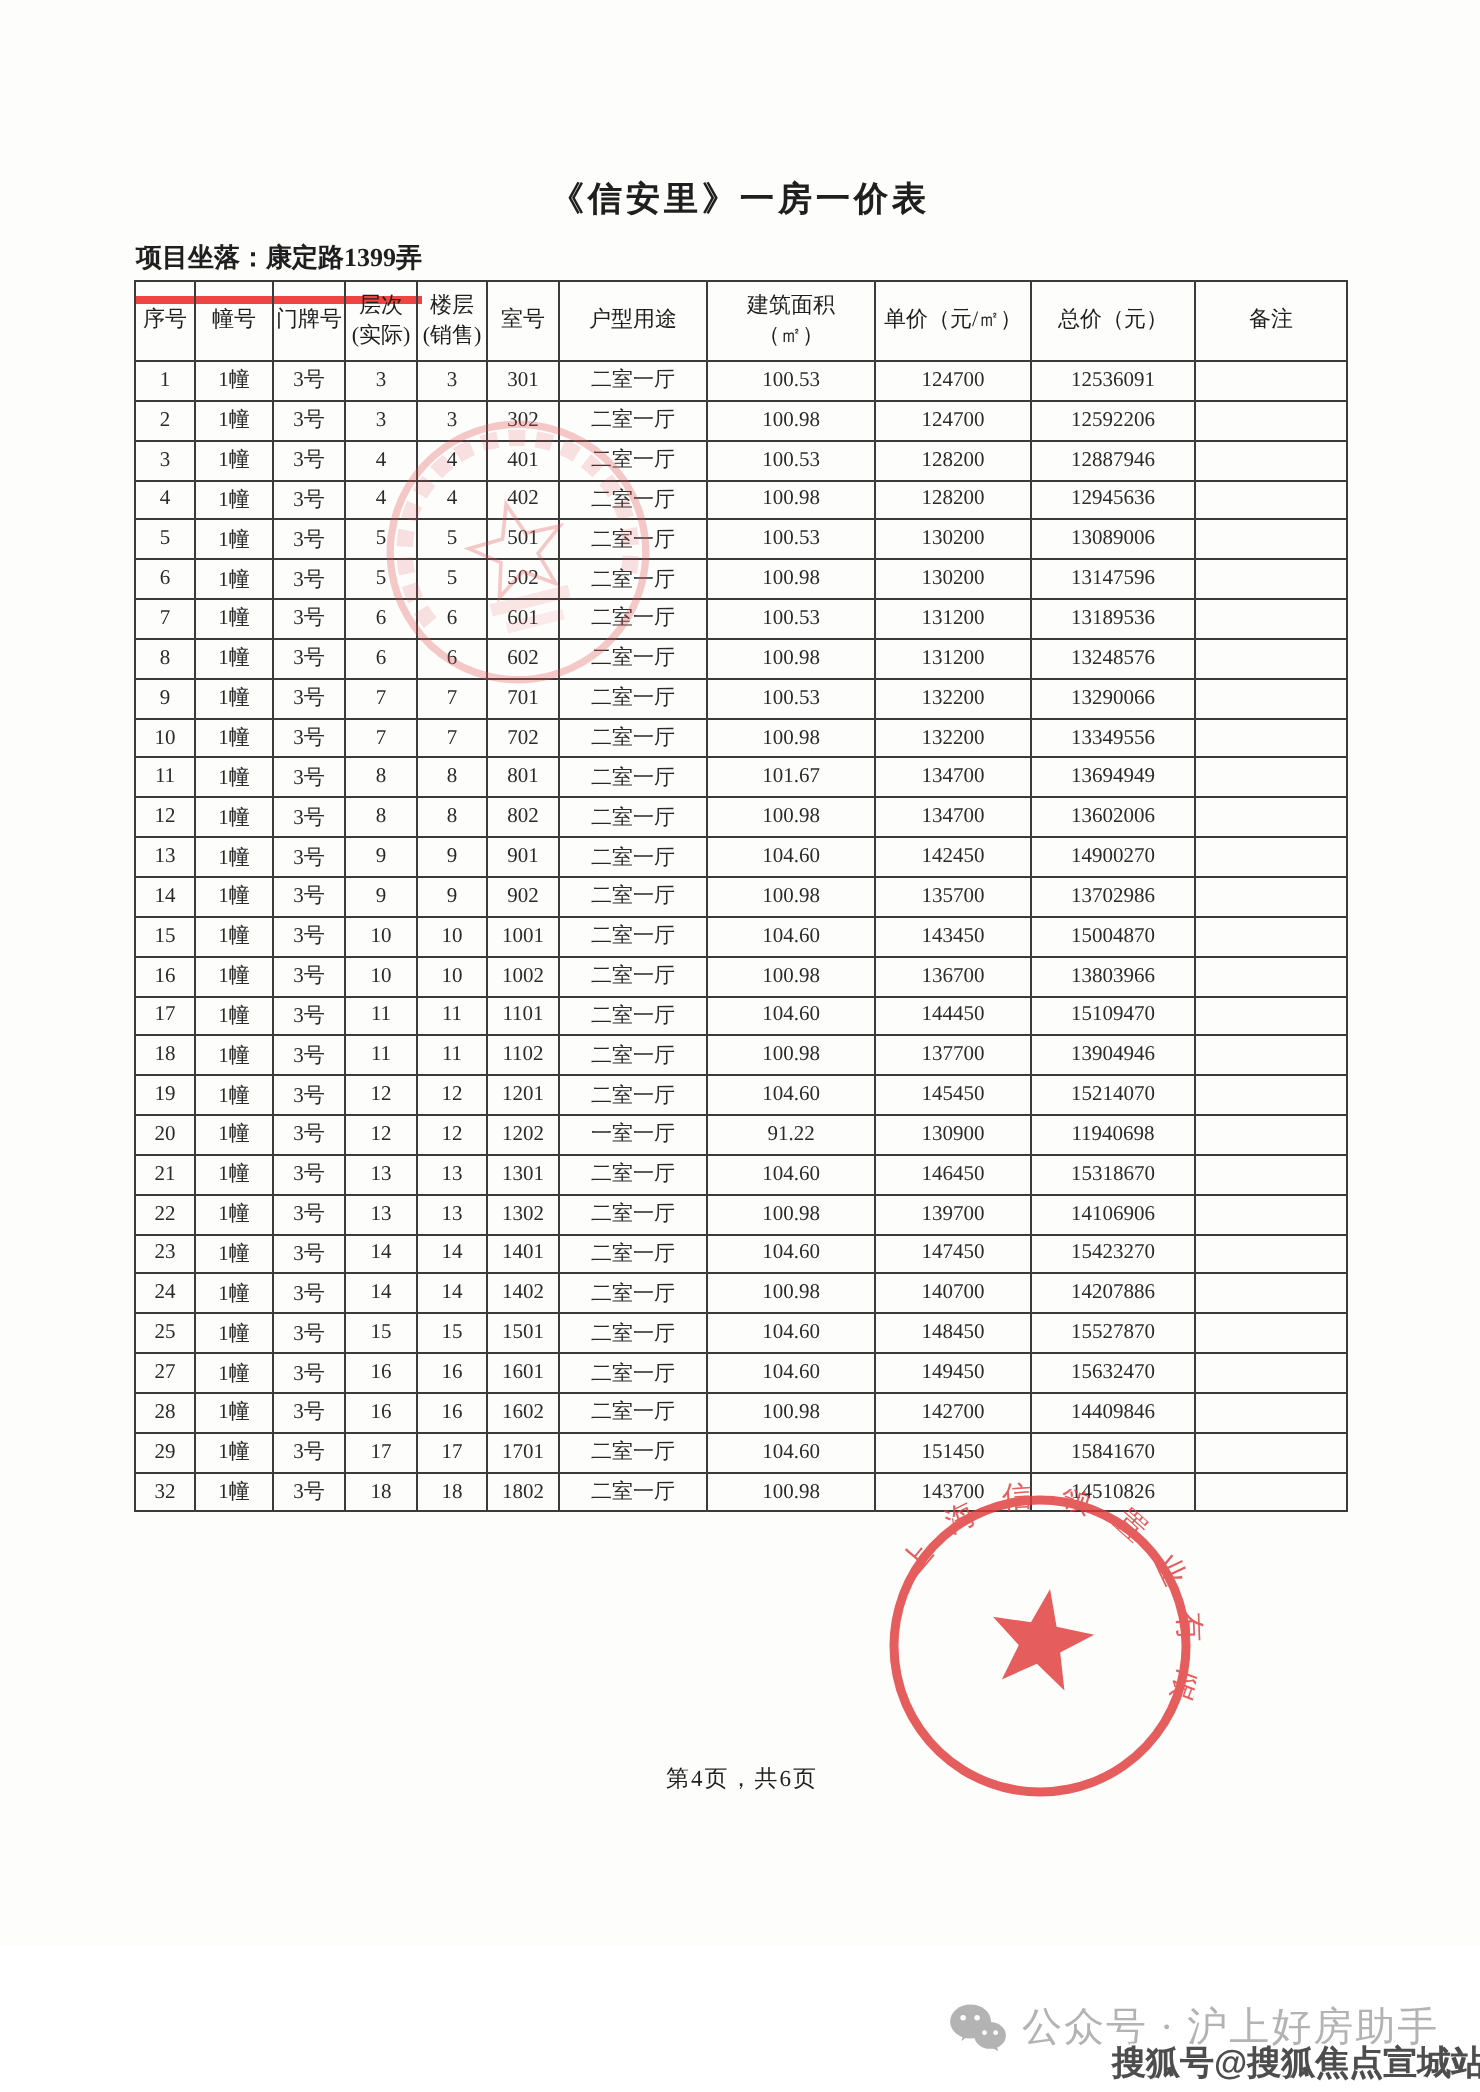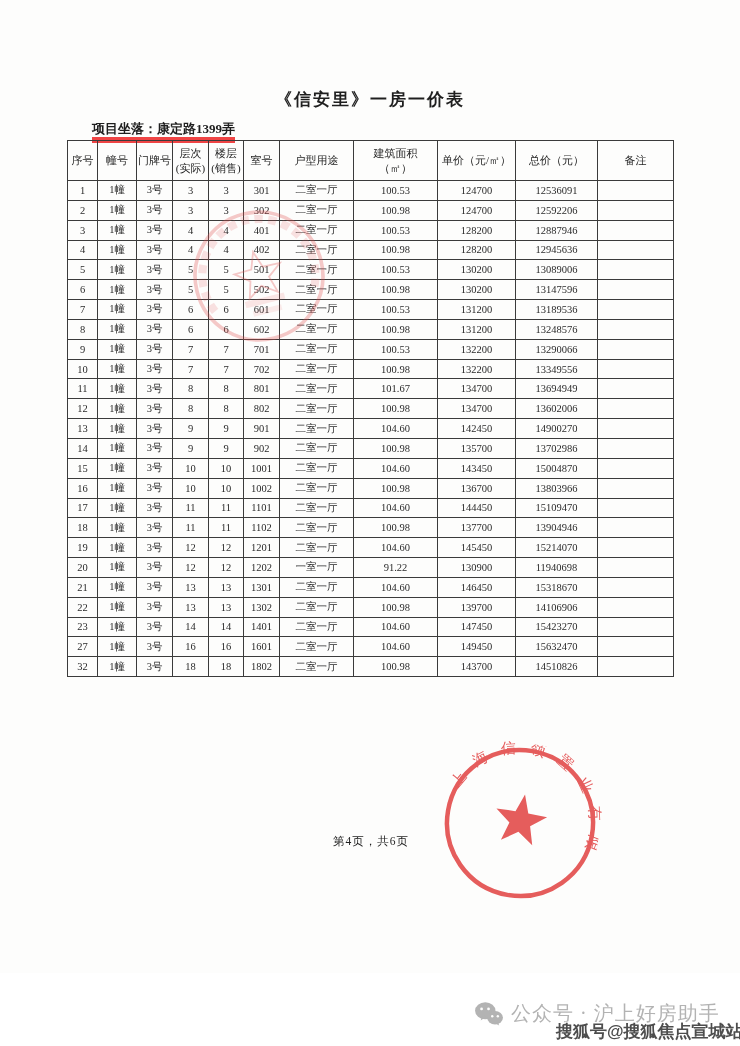--- a/index.html
+++ b/index.html
@@ -2,29 +2,29 @@
 <html><head>
 <meta charset="utf-8">
 <style>
   html,body{margin:0;padding:0;}
   body{width:740px;height:1046px;background:#ffffff;overflow:hidden;}
   .page{position:relative;width:740px;height:973px;background:#fdfdfc;
         font-family:"Liberation Serif","DejaVu Serif",serif;color:#1f1f1f;}
   .doc-title{position:absolute;top:88px;left:0;width:740px;text-align:center;
              font-size:17px;font-weight:bold;letter-spacing:2px;}
   .location{position:absolute;top:120px;left:68px;font-size:13px;font-weight:bold;}
-  .location span{border-bottom:6px solid #ef4444;padding-bottom:1px;margin-left:24px;}
+  .location span{border-bottom:4px solid #ef4444;padding-bottom:12px;}
   .tbl-wrap{position:absolute;top:140px;left:67px;}
   table{border-collapse:collapse;table-layout:fixed;width:606px;padding-left:16px;}
   th,td{border:1px solid #3b3b3b;text-align:center;vertical-align:middle;
         padding:0;overflow:hidden;}
   thead th{height:39px;font-weight:normal;font-size:11px;line-height:1.3;
            white-space:pre-line;}
   tbody td{height:18.85px;font-size:10.5px;color:#2a2a2a;}
-  .page-indicator{position:absolute;top:834px;left:333px;font-size:11.5px;
+  .page-indicator{position:absolute;top:882px;left:333px;font-size:11.5px;
                   letter-spacing:1px;}
   .seal{position:absolute;pointer-events:none;}
   .seal-bottom{top:743px;left:440px;width:160px;height:160px;opacity:.82;
                transform:rotate(10deg);}
   .seal-top{top:203px;left:186px;width:146px;height:146px;opacity:.30;
             transform:rotate(-14deg);}
   .wm-wechat{position:absolute;top:1000px;left:474px;display:flex;align-items:center;
              gap:7px;color:#b3b3b3;font-family:Liberation Serif, serif;
              font-size:20px;letter-spacing:1px;white-space:nowrap;}
   .wm-sohu{position:absolute;top:1020px;left:556px;color:#4d4d4d;font-weight:bold;
@@ -370,30 +370,82 @@
             <td>14</td>
             <td>14</td>
             <td>1401</td>
             <td>二室一厅</td>
             <td>104.60</td>
             <td>147450</td>
             <td>15423270</td>
             <td></td>
           </tr>
           <tr>
+            <td>24</td>
+            <td>1幢</td>
+            <td>3号</td>
+            <td>14</td>
+            <td>14</td>
+            <td>1402</td>
+            <td>二室一厅</td>
+            <td>100.98</td>
+            <td>140700</td>
+            <td>14207886</td>
+            <td></td>
+          </tr>
+          <tr>
+            <td>25</td>
+            <td>1幢</td>
+            <td>3号</td>
+            <td>15</td>
+            <td>15</td>
+            <td>1501</td>
+            <td>二室一厅</td>
+            <td>104.60</td>
+            <td>148450</td>
+            <td>15527870</td>
+            <td></td>
+          </tr>
+          <tr>
             <td>27</td>
             <td>1幢</td>
             <td>3号</td>
             <td>16</td>
             <td>16</td>
             <td>1601</td>
             <td>二室一厅</td>
             <td>104.60</td>
             <td>149450</td>
             <td>15632470</td>
+            <td></td>
+          </tr>
+          <tr>
+            <td>28</td>
+            <td>1幢</td>
+            <td>3号</td>
+            <td>16</td>
+            <td>16</td>
+            <td>1602</td>
+            <td>二室一厅</td>
+            <td>100.98</td>
+            <td>142700</td>
+            <td>14409846</td>
+            <td></td>
+          </tr>
+          <tr>
+            <td>29</td>
+            <td>1幢</td>
+            <td>3号</td>
+            <td>17</td>
+            <td>17</td>
+            <td>1701</td>
+            <td>二室一厅</td>
+            <td>104.60</td>
+            <td>151450</td>
+            <td>15841670</td>
             <td></td>
           </tr>
           <tr>
             <td>32</td>
             <td>1幢</td>
             <td>3号</td>
             <td>18</td>
             <td>18</td>
             <td>1802</td>
             <td>二室一厅</td>

